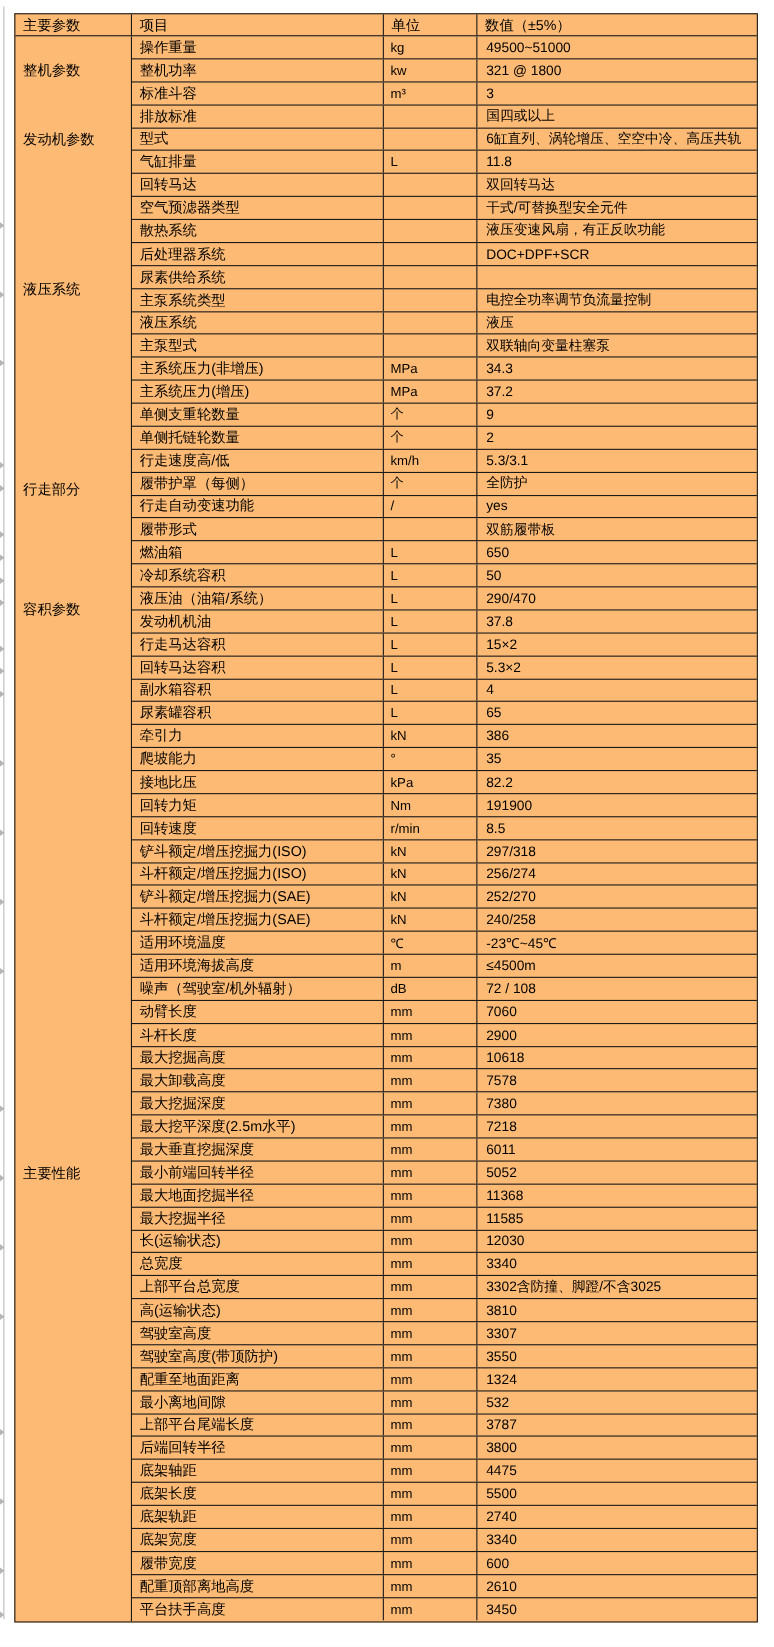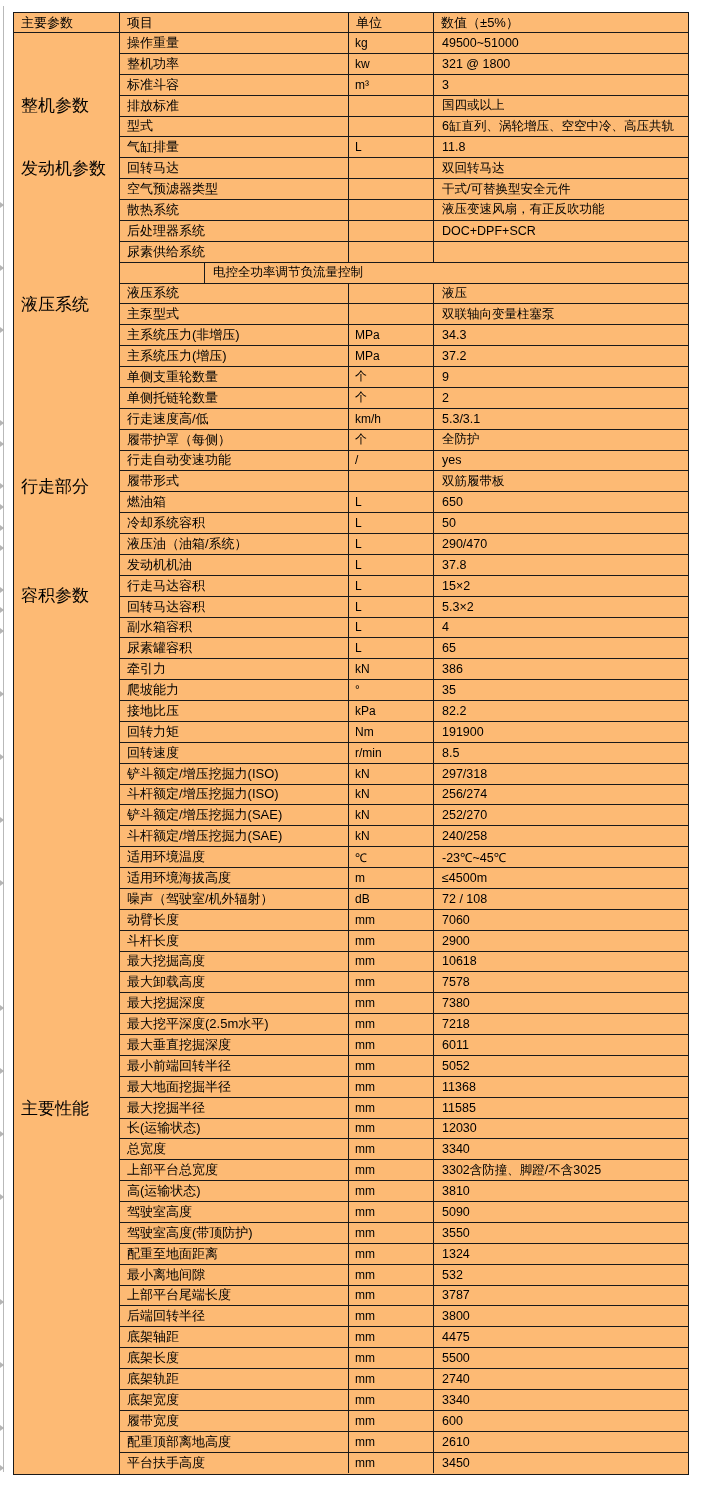--- a/index.html
+++ b/index.html
@@ -19,21 +19,21 @@
     border:1px solid #1a1a1a; background:#fdba74;
   }
   .header-row { display:flex; height:20px; border-bottom:1px solid #1a1a1a; }
   .hcell { display:flex; align-items:center; font-size:13px; white-space:nowrap; overflow:hidden; padding-left:7px; }
   .hc1 { width:106px; border-right:1px solid #1a1a1a; }
   .hc2 { width:229px; border-right:1px solid #1a1a1a; }
   .hc3 { width:85px;  border-right:1px solid #1a1a1a; }
   .hc4 { flex:1; }
   .tbody { display:flex; height:1441px; }
   .cat-col { width:106px; border-right:1px solid #1a1a1a; position:relative; }
-  .group-label { position:absolute; left:7px; transform:translateY(-50%); font-size:17px; white-space:nowrap;margin-top:41px; }
+  .group-label { position:absolute; left:7px; transform:translateY(-50%); font-size:13px; white-space:nowrap; }
   .rows { flex:1; display:flex; flex-direction:column; }
   .row { display:flex; height:20.884px; border-bottom:1px solid #1a1a1a; }
   .row:last-child { border-bottom:none;justify-content:center; }
   .cell { display:flex; align-items:center; white-space:nowrap; overflow:hidden; }
   .cell-item  { width:229px; border-right:1px solid #1a1a1a; padding-left:7px; font-size:13px; }
   .cell-unit  { width:85px;  border-right:1px solid #1a1a1a; padding-left:6px; font-size:12px; }
   .cell-value { flex:1; padding-left:8px; font-size:12.5px; }
 </style>
 </head>
 <body>
@@ -133,20 +133,21 @@
             <div class="cell cell-item">后处理器系统</div>
             <div class="cell cell-unit"></div>
             <div class="cell cell-value">DOC+DPF+SCR</div>
           </div>
           <div class="row">
             <div class="cell cell-item">尿素供给系统</div>
             <div class="cell cell-unit"></div>
             <div class="cell cell-value"></div>
           </div>
           <div class="row">
+            <div class="cell cell-item">主泵系统类型</div>
             <div class="cell cell-unit"></div>
             <div class="cell cell-value">电控全功率调节负流量控制</div>
           </div>
           <div class="row">
             <div class="cell cell-item">液压系统</div>
             <div class="cell cell-unit"></div>
             <div class="cell cell-value">液压</div>
           </div>
           <div class="row">
             <div class="cell cell-item">主泵型式</div>
@@ -359,21 +360,21 @@
             <div class="cell cell-value">3302含防撞、脚蹬/不含3025</div>
           </div>
           <div class="row">
             <div class="cell cell-item">高(运输状态)</div>
             <div class="cell cell-unit">mm</div>
             <div class="cell cell-value">3810</div>
           </div>
           <div class="row">
             <div class="cell cell-item">驾驶室高度</div>
             <div class="cell cell-unit">mm</div>
-            <div class="cell cell-value">5090</div>
+            <div class="cell cell-value">3307</div>
           </div>
           <div class="row">
             <div class="cell cell-item">驾驶室高度(带顶防护)</div>
             <div class="cell cell-unit">mm</div>
             <div class="cell cell-value">3550</div>
           </div>
           <div class="row">
             <div class="cell cell-item">配重至地面距离</div>
             <div class="cell cell-unit">mm</div>
             <div class="cell cell-value">1324</div>

